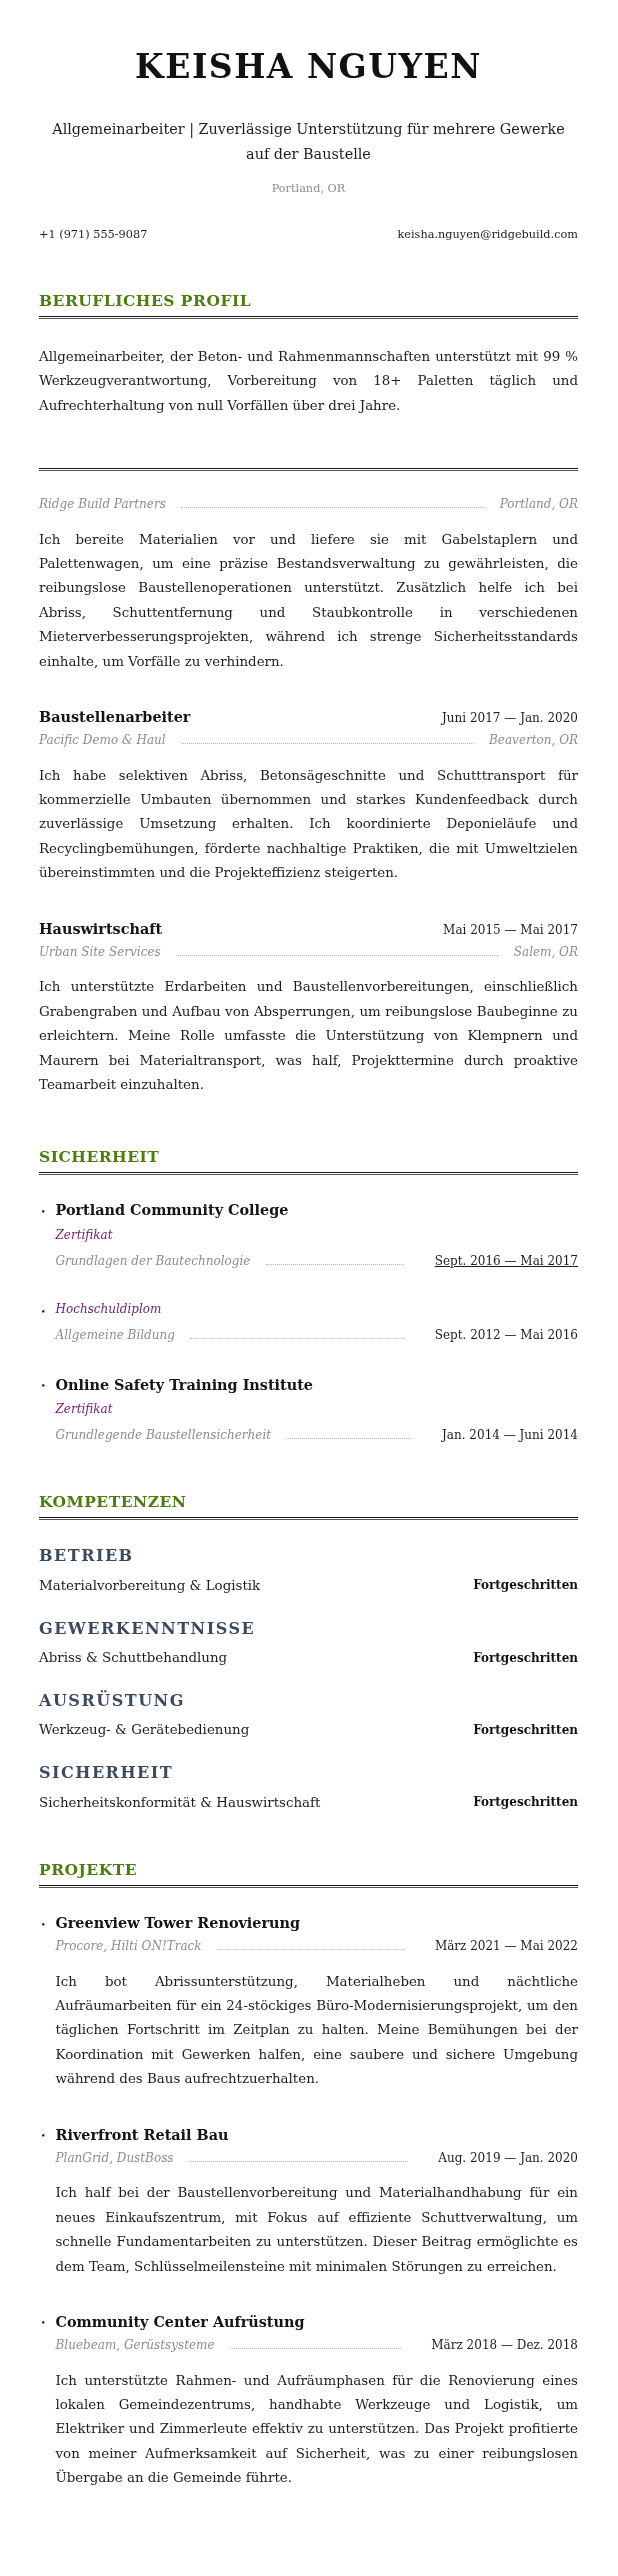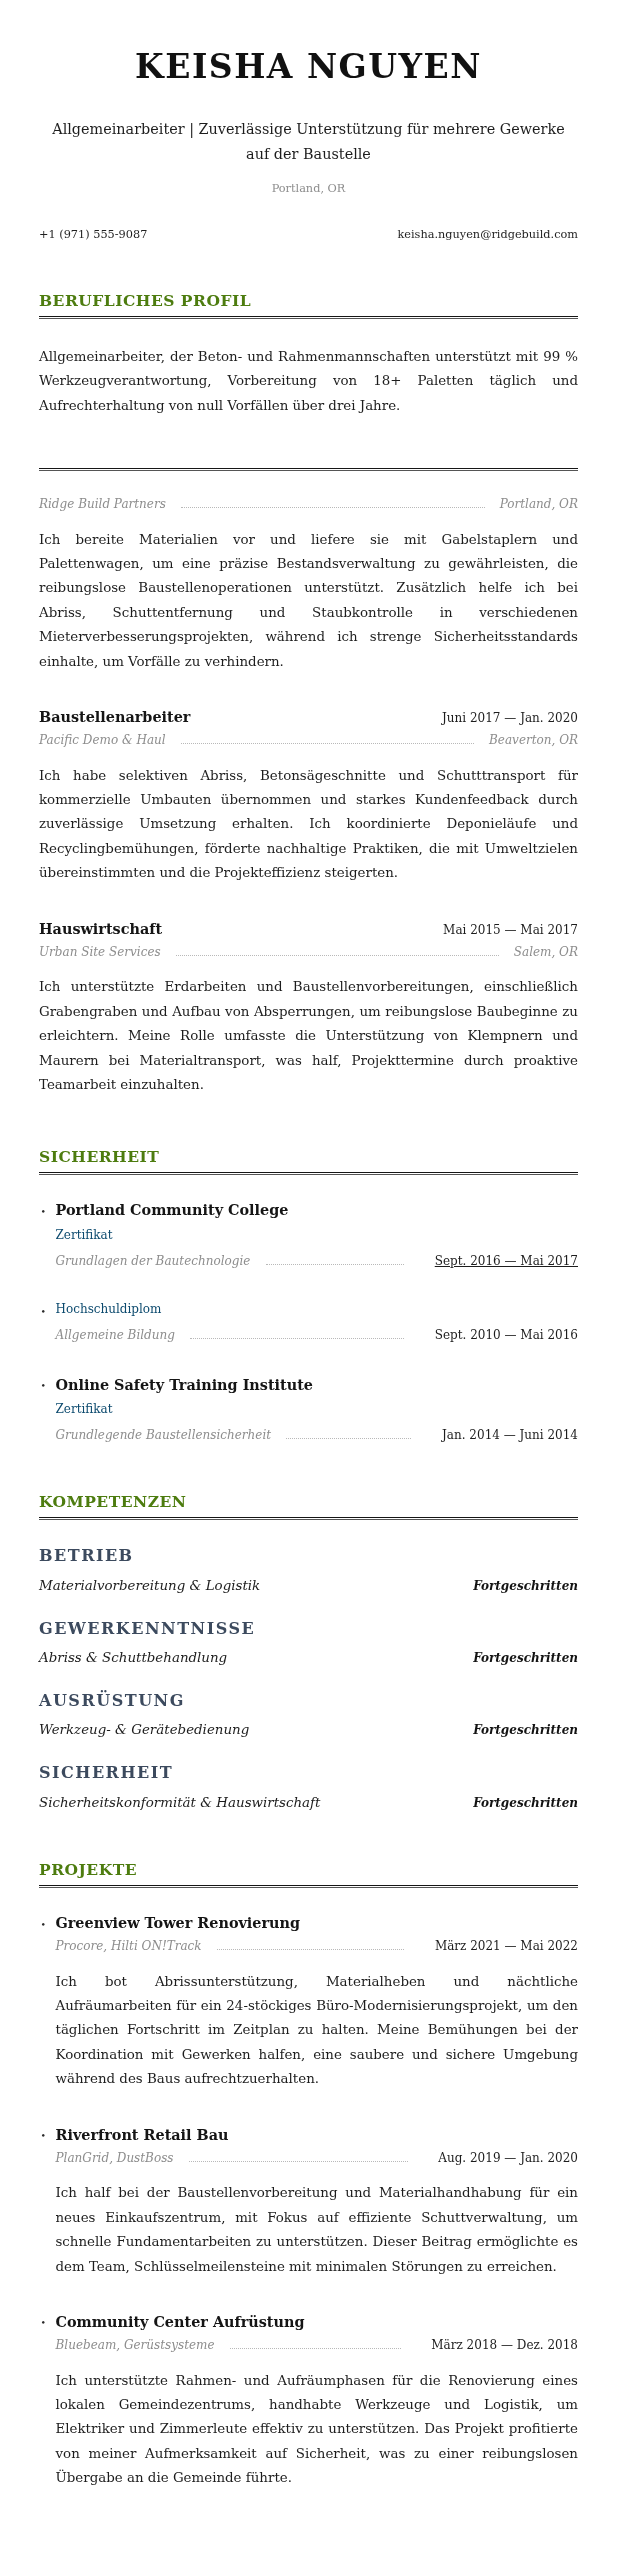--- a/index.html
+++ b/index.html
@@ -115,38 +115,38 @@
   .bullet {
     position: absolute;
     left: 1.5px;
     top: 4.6px;
     font-size: 9.3px;
     color: #2a2a2a;
   }
   .degree-line {
     margin-top: 9.3px;
     font-size: 12px;
-    color: #0c4a6e;
+    font-style: italic;
+    color: #701a75;
   }
 
   
   .skill-group + .skill-group { margin-top: 26px; }
   .skill-category {
     margin: 0;
     font-size: 16px;
     font-weight: 700;
     letter-spacing: 1.5px;
     color: #3c4a5e;
   }
   .skill-row {
     display: flex;
     justify-content: space-between;
-    align-items: flex-end;
+    align-items: center;
     margin-top: 12.4px;
-    font-style: italic;
   }
   .skill-name { font-size: 13.4px; color: #1d1d1d; }
   .skill-level { font-size: 12px; font-weight: 700; color: #131313; }
 </style>
 </head>
 <body>
 
 <div class="page">
 
   <header>
@@ -220,21 +220,21 @@
         <span class="entry-dates" style="color:#1d1d1d;font-style:normal;text-decoration:underline;">Sept. 2016 — Mai 2017</span>
       </div>
     </article>
 
     <article class="entry bulleted">
       <span class="bullet">•</span>
       <p class="degree-line">Hochschuldiplom</p>
       <div class="meta-row">
         <span>Allgemeine Bildung</span>
         <span class="leader"></span>
-        <span class="entry-dates" style="color:#1d1d1d;font-style:normal;">Sept. 2010 — Mai 2016</span>
+        <span class="entry-dates" style="color:#1d1d1d;font-style:normal;">Sept. 2012 — Mai 2016</span>
       </div>
     </article>
 
     <article class="entry bulleted">
       <span class="bullet">•</span>
       <div class="title-row">
         <h3 class="entry-title">Online Safety Training Institute</h3>
       </div>
       <p class="degree-line">Zertifikat</p>
       <div class="meta-row">

